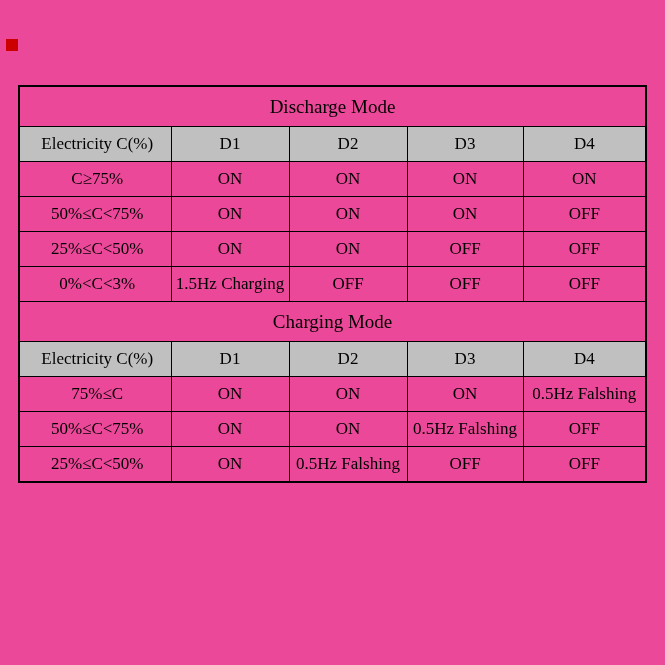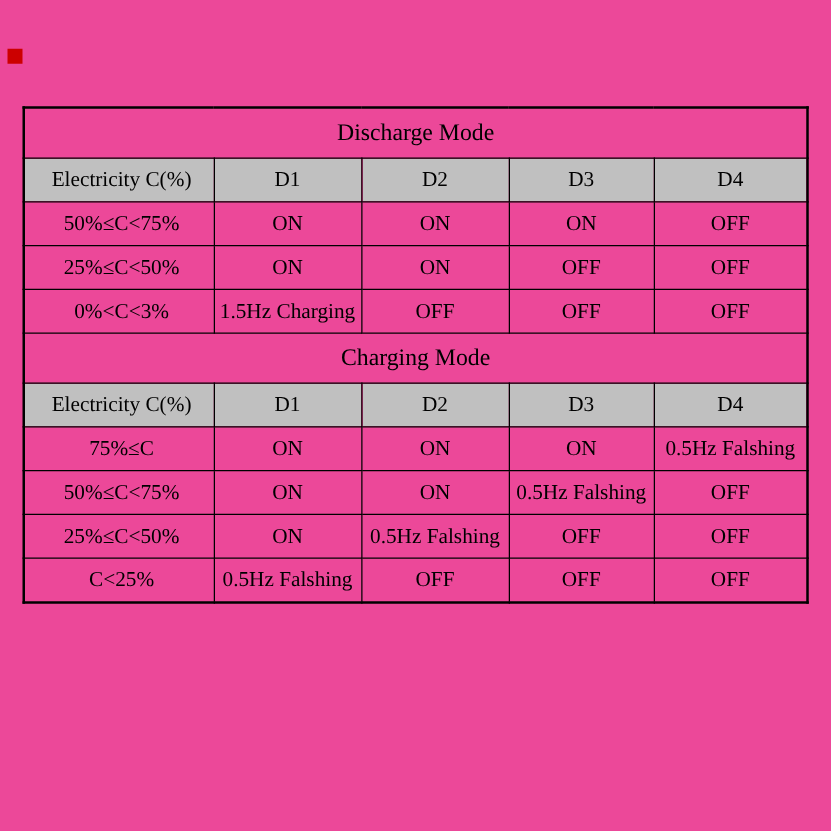--- a/index.html
+++ b/index.html
@@ -83,20 +83,27 @@
           <td colspan="5" class="title-cell">Discharge Mode</td>
         </tr>
         <tr>
           <th class="header-cell first-col" style="background: rgb(192, 192, 192);">Electricity C(%)</th>
           <th class="header-cell" style="background: rgb(192, 192, 192);">D1</th>
           <th class="header-cell" style="background: rgb(192, 192, 192);">D2</th>
           <th class="header-cell" style="background: rgb(192, 192, 192);">D3</th>
           <th class="header-cell" style="background: rgb(192, 192, 192);">D4</th>
         </tr>
         <tr>
+          <td class="data-cell first-col">C≥75%</td>
+          <td class="data-cell">ON</td>
+          <td class="data-cell">ON</td>
+          <td class="data-cell">ON</td>
+          <td class="data-cell">ON</td>
+        </tr>
+        <tr>
           <td class="data-cell first-col">50%≤C&lt;75%</td>
           <td class="data-cell">ON</td>
           <td class="data-cell">ON</td>
           <td class="data-cell">ON</td>
           <td class="data-cell">OFF</td>
         </tr>
         <tr>
           <td class="data-cell first-col">25%≤C&lt;50%</td>
           <td class="data-cell">ON</td>
           <td class="data-cell">ON</td>
@@ -134,22 +141,15 @@
           <td class="data-cell">0.5Hz Falshing</td>
           <td class="data-cell">OFF</td>
         </tr>
         <tr>
           <td class="data-cell first-col">25%≤C&lt;50%</td>
           <td class="data-cell">ON</td>
           <td class="data-cell">0.5Hz Falshing</td>
           <td class="data-cell">OFF</td>
           <td class="data-cell">OFF</td>
         </tr>
-        <tr>
-          <td class="data-cell first-col">C&lt;25%</td>
-          <td class="data-cell">0.5Hz Falshing</td>
-          <td class="data-cell">OFF</td>
-          <td class="data-cell">OFF</td>
-          <td class="data-cell">OFF</td>
-        </tr>
       </tbody>
   </table>
 </div>
 
 </body></html>

